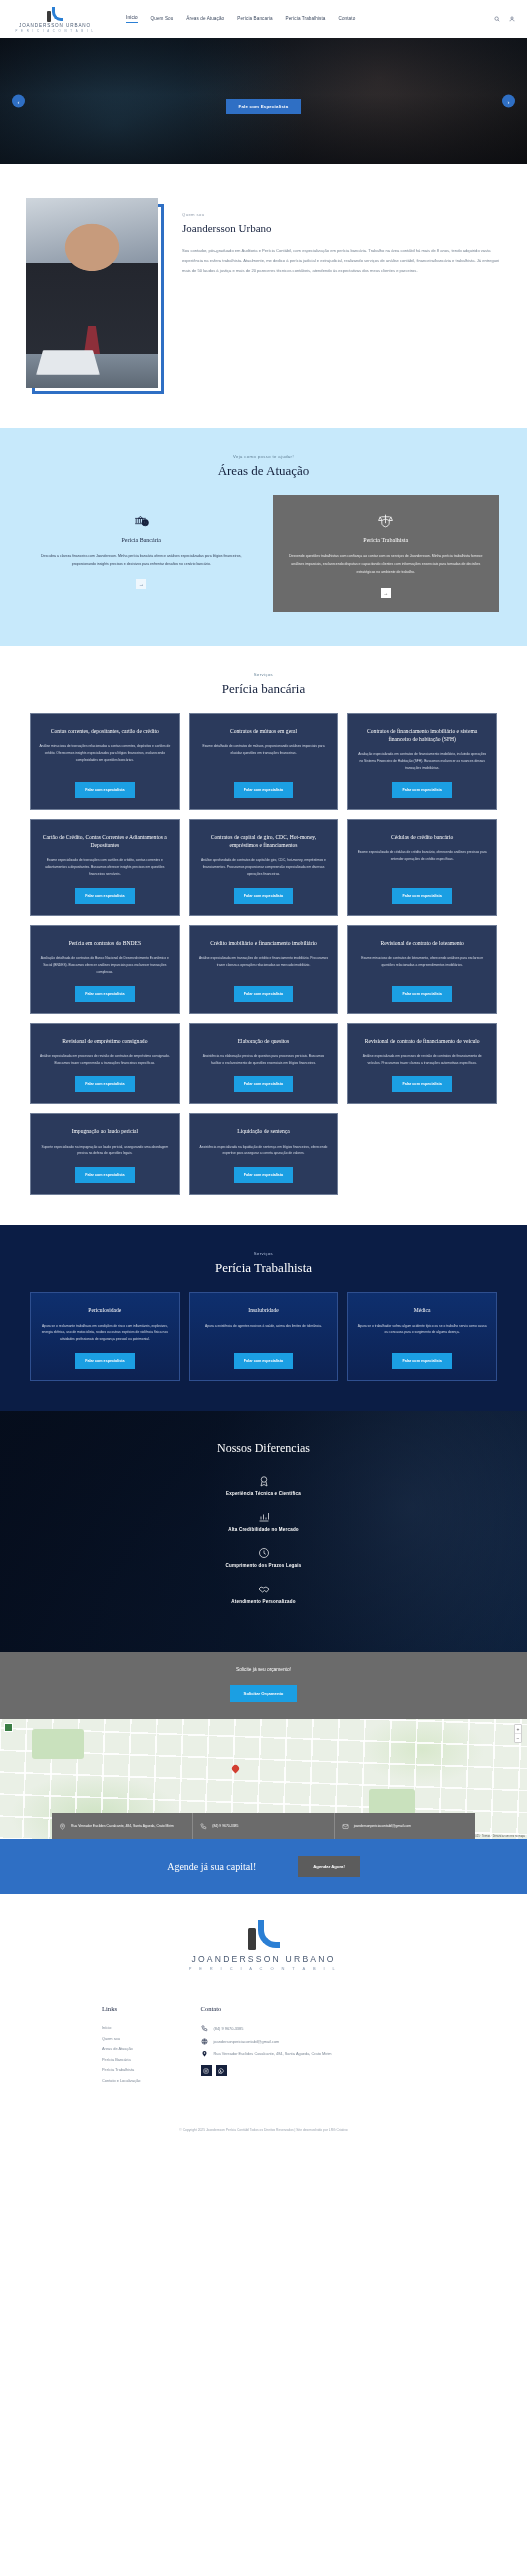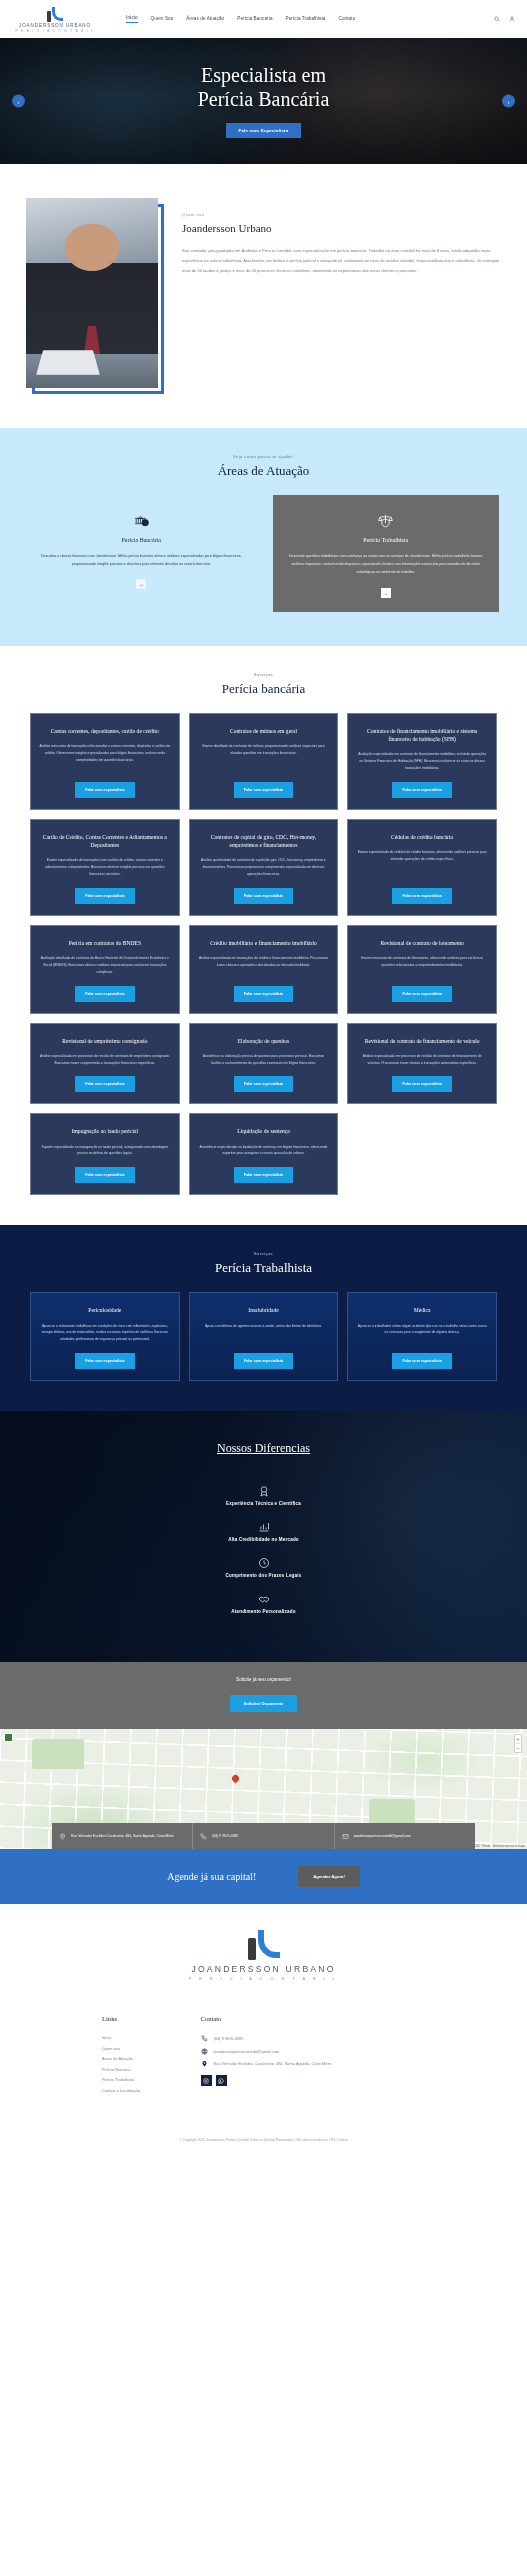--- a/index.html
+++ b/index.html
@@ -190,21 +190,21 @@
       radial-gradient(circle at 78% 40%, rgba(60,90,130,.5), transparent 48%),
       linear-gradient(150deg,#091428 0%, #0d2140 45%, #102a4d 100%);
   }
   .diff::after {
     content:""; position:absolute; inset:0;
     background: linear-gradient(90deg, rgba(5,12,26,.85) 0%, rgba(5,12,26,.62) 55%, rgba(5,12,26,.35) 100%);
   }
   .diff-inner { position: relative; z-index: 2; }
   .diff h2 {
     font-family: "Liberation Serif", serif; font-weight: 400; font-size: 12px;
-    color: #ffffff; text-align: center; margin-bottom: 28px; text-decoration: underline;
+    color: #ffffff; text-align: center; margin-bottom: 18px;
   }
   .diff-item { text-align: center; margin-bottom: 14px; }
   .diff-ico { height: 13px; display:flex; align-items:center; justify-content:center; margin-bottom: 4px; }
   .diff-ico svg { width: 12px; height: 12px; }
   .diff-item span {
     display:block; font-size: 4.5px; color: #ffffff; font-weight: 700; letter-spacing: .2px;
   }
 
   
   .quote-bar {
@@ -344,24 +344,20 @@
             <path d="M2.6 14c.6-3.2 2.8-4.6 5.4-4.6S12.8 10.8 13.4 14"></path>
           </svg>
       </span>
     </div>
   </header>
 
   <section class="hero">
     <div class="slider-arrow left">‹</div>
     <div class="slider-arrow right">›</div>
     <div class="hero-inner">
-      <h1>
-        <span>Especialista em</span><br>
-        <span>Perícia Bancária</span>
-      </h1>
       <button class="hero-cta">Fale com Especialista</button>
     </div>
   </section>
 
   <section class="about">
     <div class="about-photo-wrap">
       <div class="about-accent"></div>
       <div class="about-photo">
         <div class="photo-person"></div>
         <div class="photo-shirt"></div>

